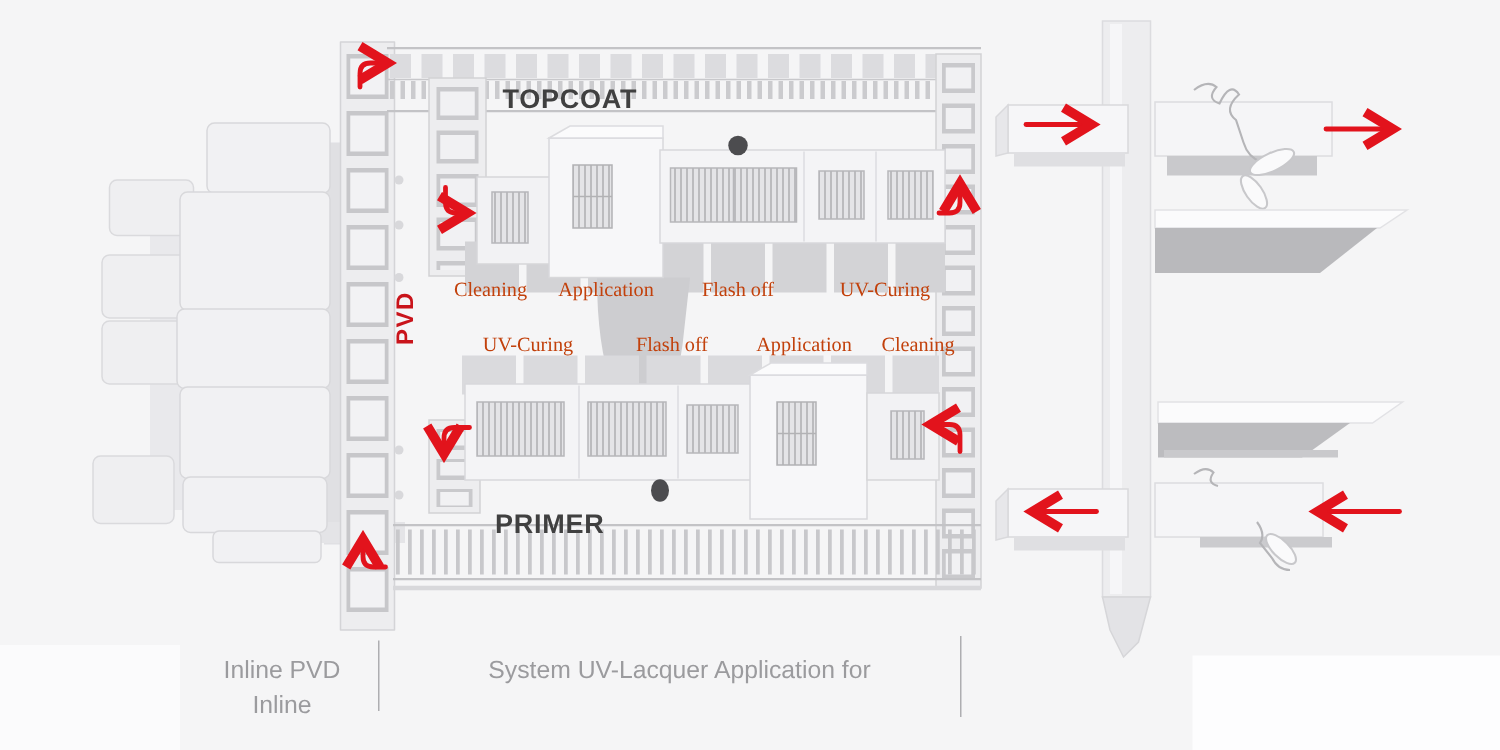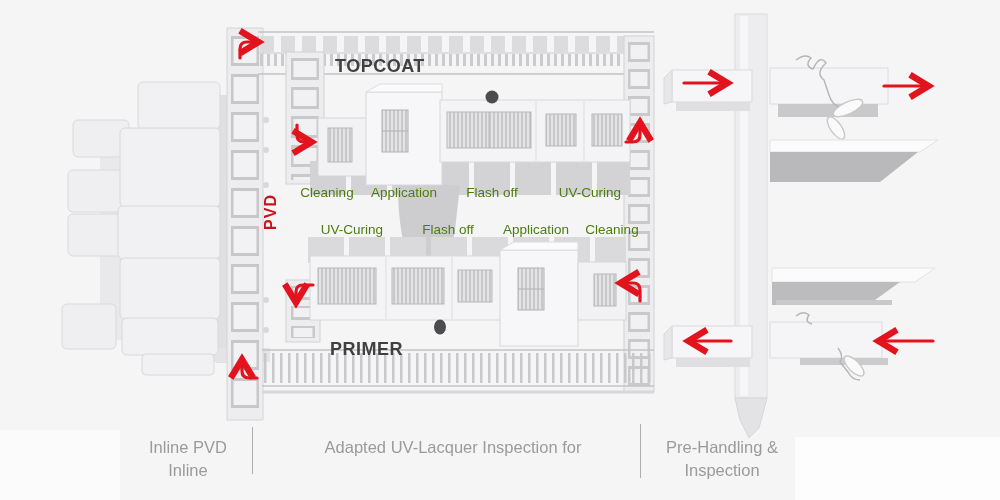--- a/index.html
+++ b/index.html
@@ -11,21 +11,21 @@
   .stage svg{position:absolute;left:0;top:0;}
   .lbl{position:absolute;white-space:nowrap;}
   .lbl-red{
     color:#404040;font-weight:bold;font-size:18px;letter-spacing:.5px;
   }
   .lbl-pvd{
     color:#c9141b;font-weight:bold;font-size:16px;letter-spacing:1px;
     transform:translate(-50%,-50%) rotate(-90deg);
   }
   .proc{
-    color:#4d7c0f;font-size:13.5px;transform:translateX(-50%);
+    color:#c2410c;font-size:13.5px;transform:translateX(-50%);font-family:Liberation Serif, serif;
   }
   .cap{
     color:#9b9b9e;font-size:16.5px;line-height:1.42;text-align:center;
     transform:translateX(-50%);
   }
   .cap span{display:block;text-align:center;}
   .divider{
     position:absolute;width:1px;background:#aeaeb1;
   }
 </style>
@@ -226,22 +226,18 @@
   <div class="lbl proc" style="left:536px;top:222px;">Application</div>
   <div class="lbl proc" style="left:612px;top:222px;">Cleaning</div>
 
   <div class="lbl cap" style="left:188px;top:436px;">
     <span>Inline PVD</span>
     <span>Inline</span>
   </div>
   <div class="divider" style="left:252px;top:427px;height:47px;"></div>
 
   <div class="lbl cap" style="left:453px;top:436px;">
-    <span>Adapted UV-Lacquer Inspection for</span>
+    <span>System UV-Lacquer Application for</span>
   </div>
   <div class="divider" style="left:640px;top:424px;height:54px;"></div>
 
-  <div class="lbl cap" style="left:722px;top:436px;">
-    <span>Pre-Handling &amp;</span>
-    <span>Inspection</span>
-  </div>
 
 </div>
 
 </body></html>

